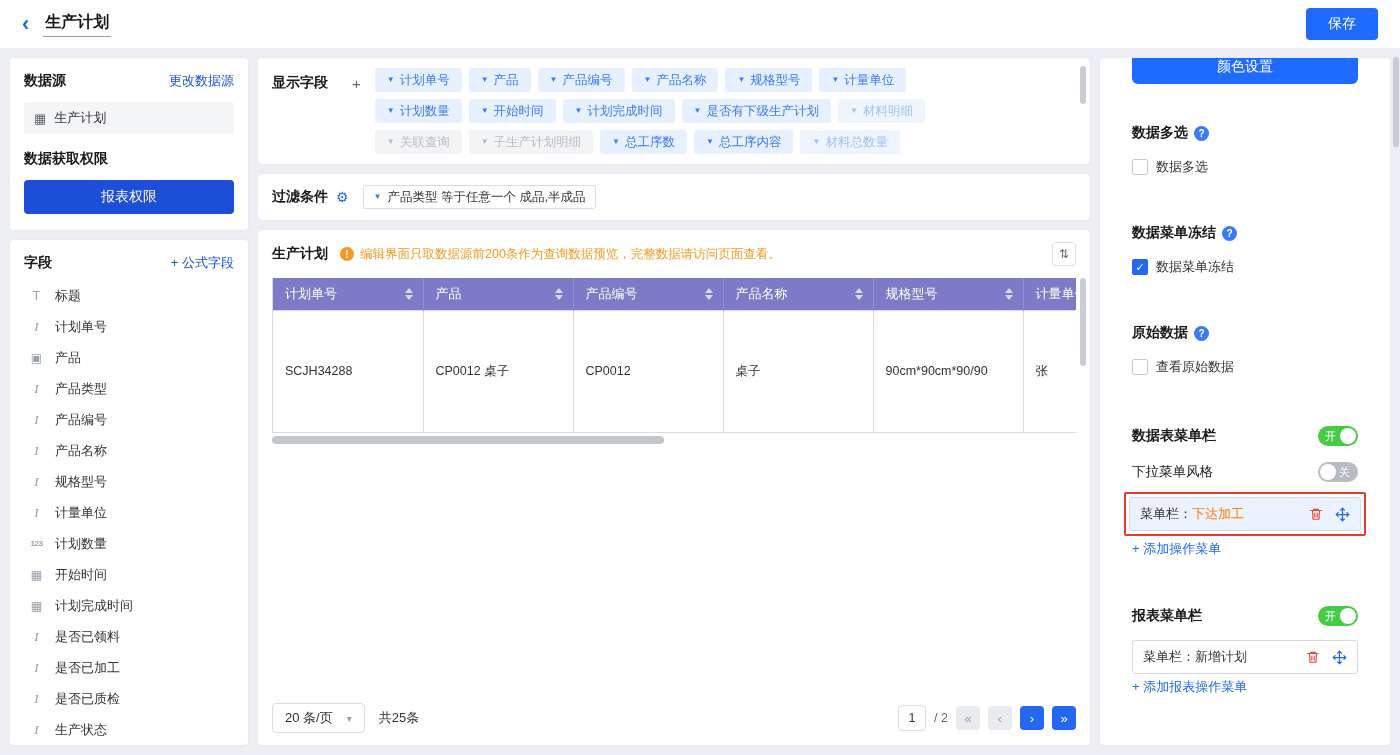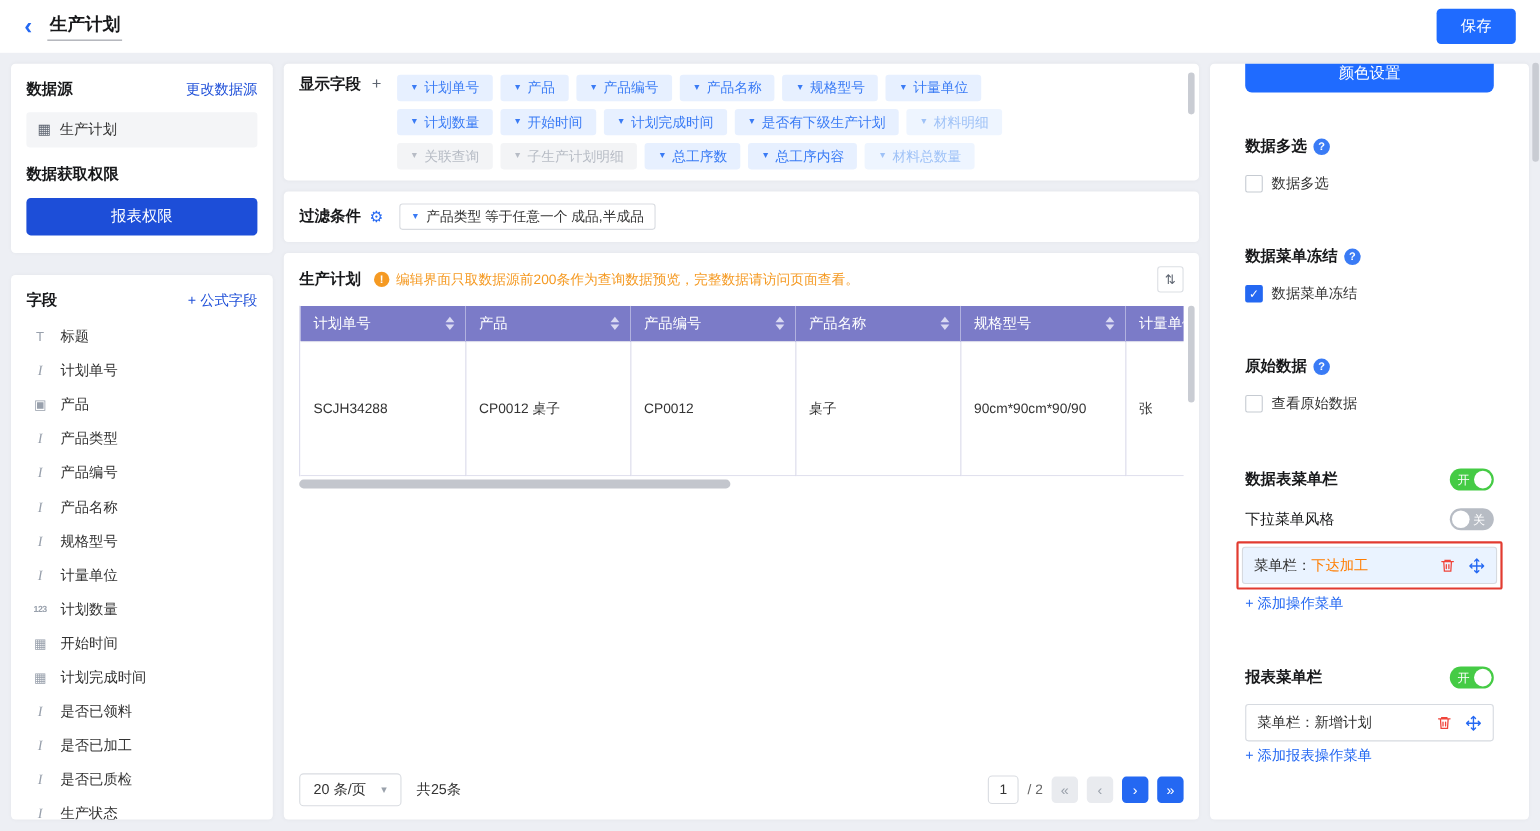--- a/index.html
+++ b/index.html
@@ -4,42 +4,42 @@
 <style>
   *{box-sizing:border-box;margin:0;padding:0}
   html,body{width:1400px;height:755px}
   body{background:#edeff4;font-family:"Liberation Sans","DejaVu Sans",sans-serif;font-size:13px;color:#333;overflow:hidden;position:relative}
   .topbar{height:48px;background:#fff;display:flex;align-items:center;padding:0 22px;gap:14px}
   .back{color:#2468f2;font-size:22px;font-weight:bold;line-height:1;cursor:pointer}
   .page-title{font-size:16px;font-weight:bold;color:#17181a;border-bottom:1px solid #979ba3;padding:0 2px 3px;display:inline-block}
   .save-btn{margin-left:auto;background:#1f6bff;color:#fff;border:none;border-radius:4px;font-size:14px;padding:7px 22px;cursor:pointer;font-family:inherit}
   .main{display:flex;gap:10px;padding:10px;height:707px}
   .card{background:#fff;border-radius:4px;box-shadow:0 0 4px rgba(0,0,0,.04)}
-  .left-col{width:238px;flex:none;display:flex;flex-direction:column;gap:20px}
+  .left-col{width:238px;flex:none;display:flex;flex-direction:column;gap:10px}
   .center-col{flex:1;min-width:0;display:flex;flex-direction:column;gap:10px}
   .right-col{width:290px;flex:none}
   
   .ds-card{padding:14px 14px 16px}
   .panel-head{display:flex;align-items:center;justify-content:space-between}
   .panel-title{font-size:14px;font-weight:bold;color:#17181a}
   .blue-link{color:#1d4ed8;font-size:13px;cursor:pointer}
   .ds-item{margin-top:12px;height:32px;background:#f4f5f7;border-radius:3px;display:flex;align-items:center;gap:8px;padding:0 10px;cursor:pointer}
   .ds-item .ic{color:#5f6672;font-size:13px}
   .perm-title{margin-top:16px}
   .perm-btn{margin-top:12px;width:100%;height:34px;background:#1d4ed8;color:#fff;border:none;border-radius:4px;font-size:14px;cursor:pointer;font-family:inherit}
   .fields-card{flex:1;padding:14px;overflow:hidden}
   .field-list{margin-top:8px}
   .field-item{height:31px;display:flex;align-items:center;gap:10px;padding:0 4px;cursor:pointer;border-radius:3px}
   .fi{width:17px;text-align:center;color:#98a0ac;font-size:12px;flex:none;line-height:1}
   .g-text{font-family:"Liberation Serif","DejaVu Serif",serif;font-style:italic;font-size:13px}
   .g-num{font-size:8px;font-weight:bold;letter-spacing:-.5px}
   
   .df-card{padding:10px 14px;position:relative}
   .df-flex{display:flex;align-items:flex-start}
-  .df-left{display:flex;align-items:flex-start;gap:10px;height:24px;flex:none}
+  .df-left{display:flex;align-items:flex-end;gap:24px;height:24px;flex:none}
   .plus{color:#5f6672;font-size:15px;cursor:pointer}
   .tag-rows{margin-left:14px;display:flex;flex-direction:column;gap:7px}
   .tag-row{display:flex;gap:7px;flex-wrap:nowrap}
   .tag{display:inline-flex;align-items:center;gap:5px;height:24px;padding:0 12px;border-radius:3px;font-size:12.5px;cursor:pointer;white-space:nowrap}
   .fun{font-size:8px;line-height:1}
   .tag.active{background:#e7f0ff;color:#3a7bf5}
   .tag.muted{background:#eef5ff;color:#9fc2f7}
   .tag.disabled{background:#f3f4f6;color:#b7bcc5}
   .vthumb{position:absolute;width:6px;background:#c9ccd3;border-radius:3px;right:4px}
   

